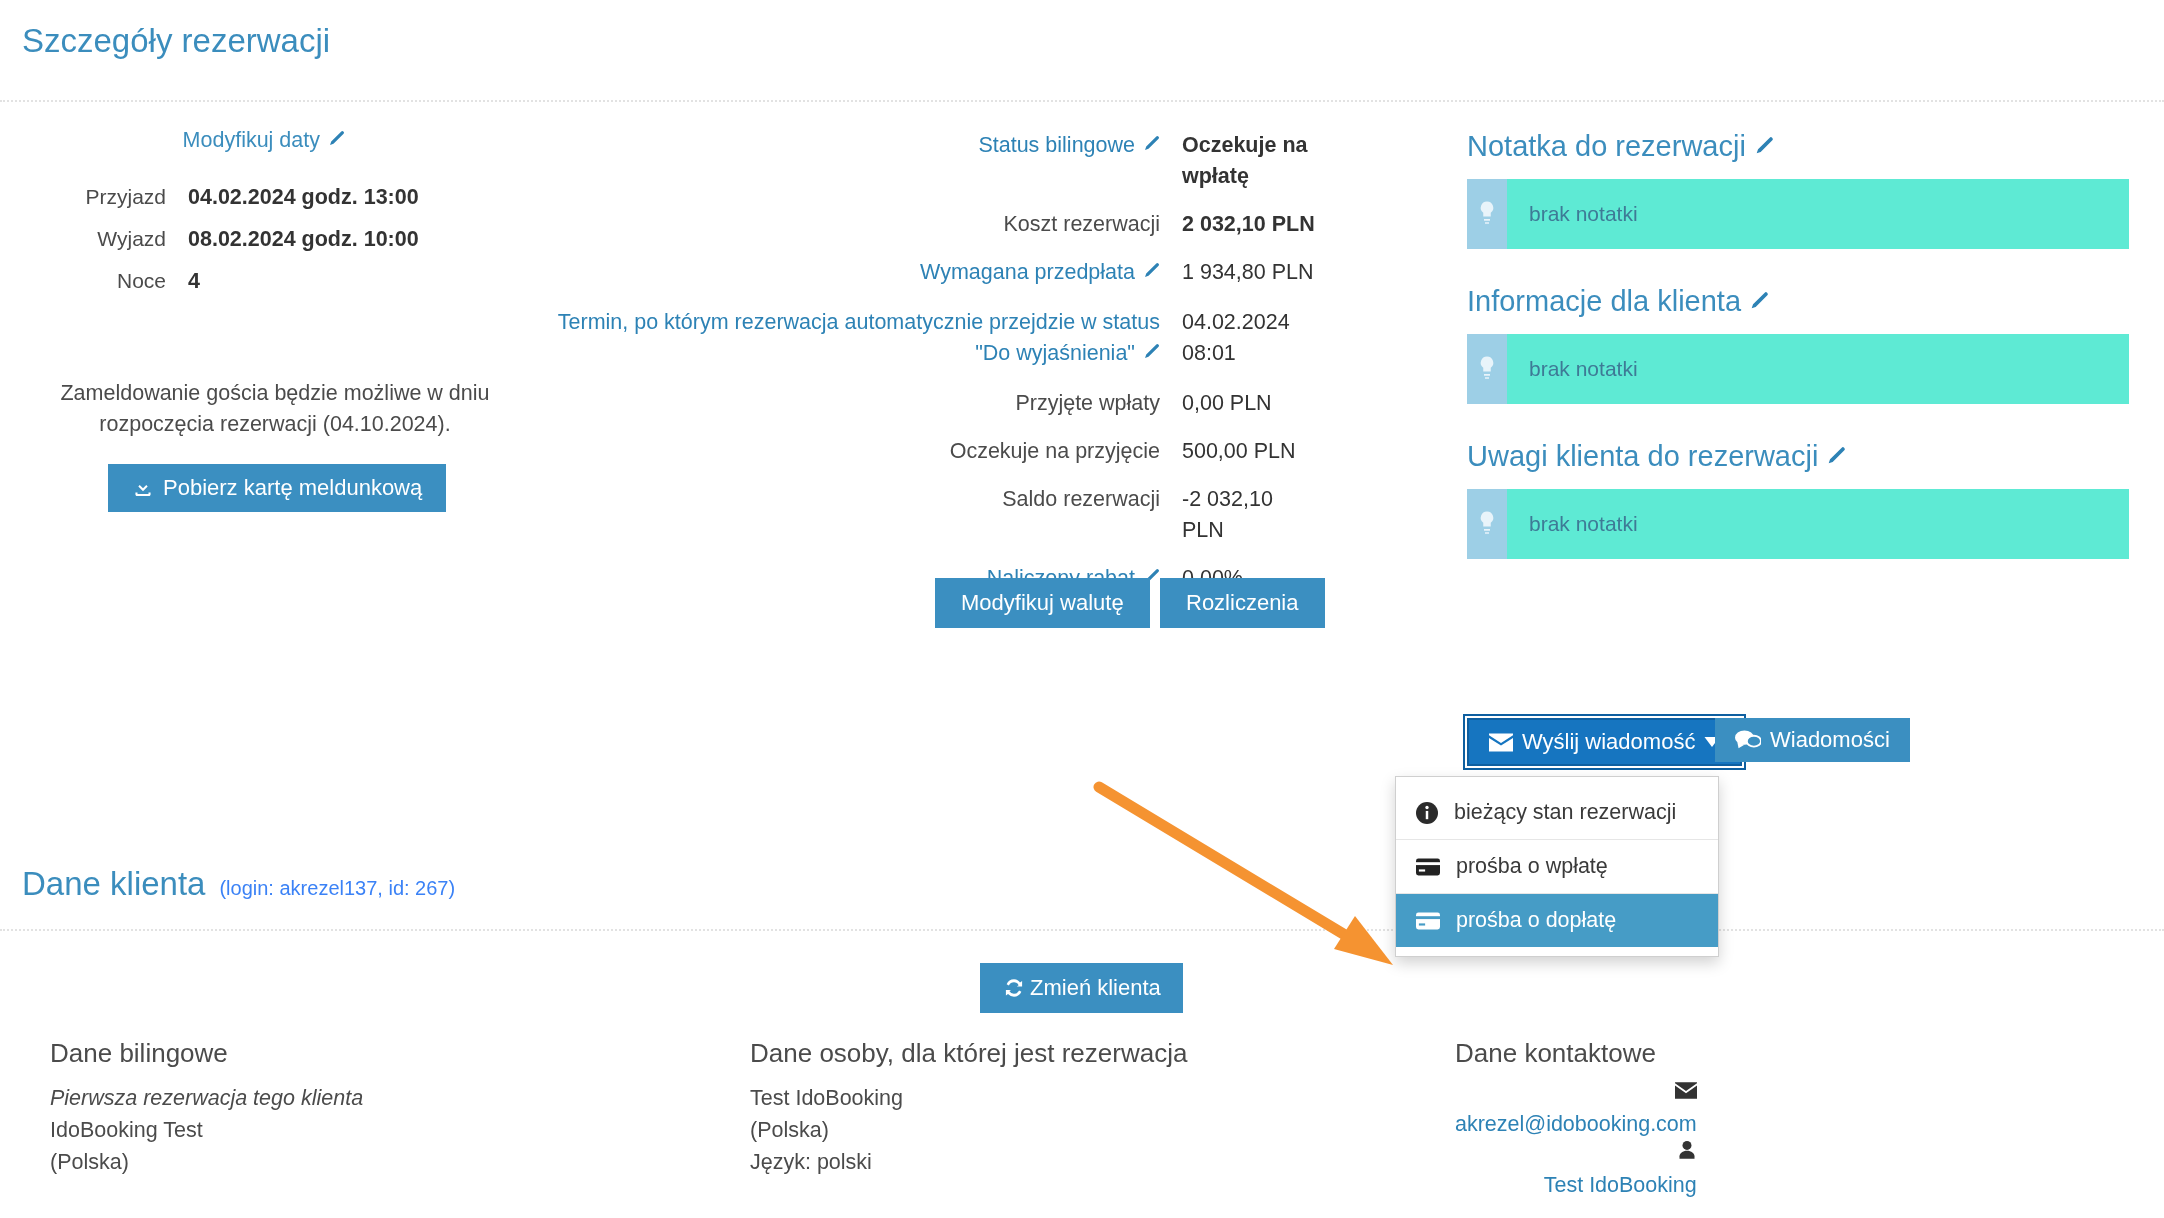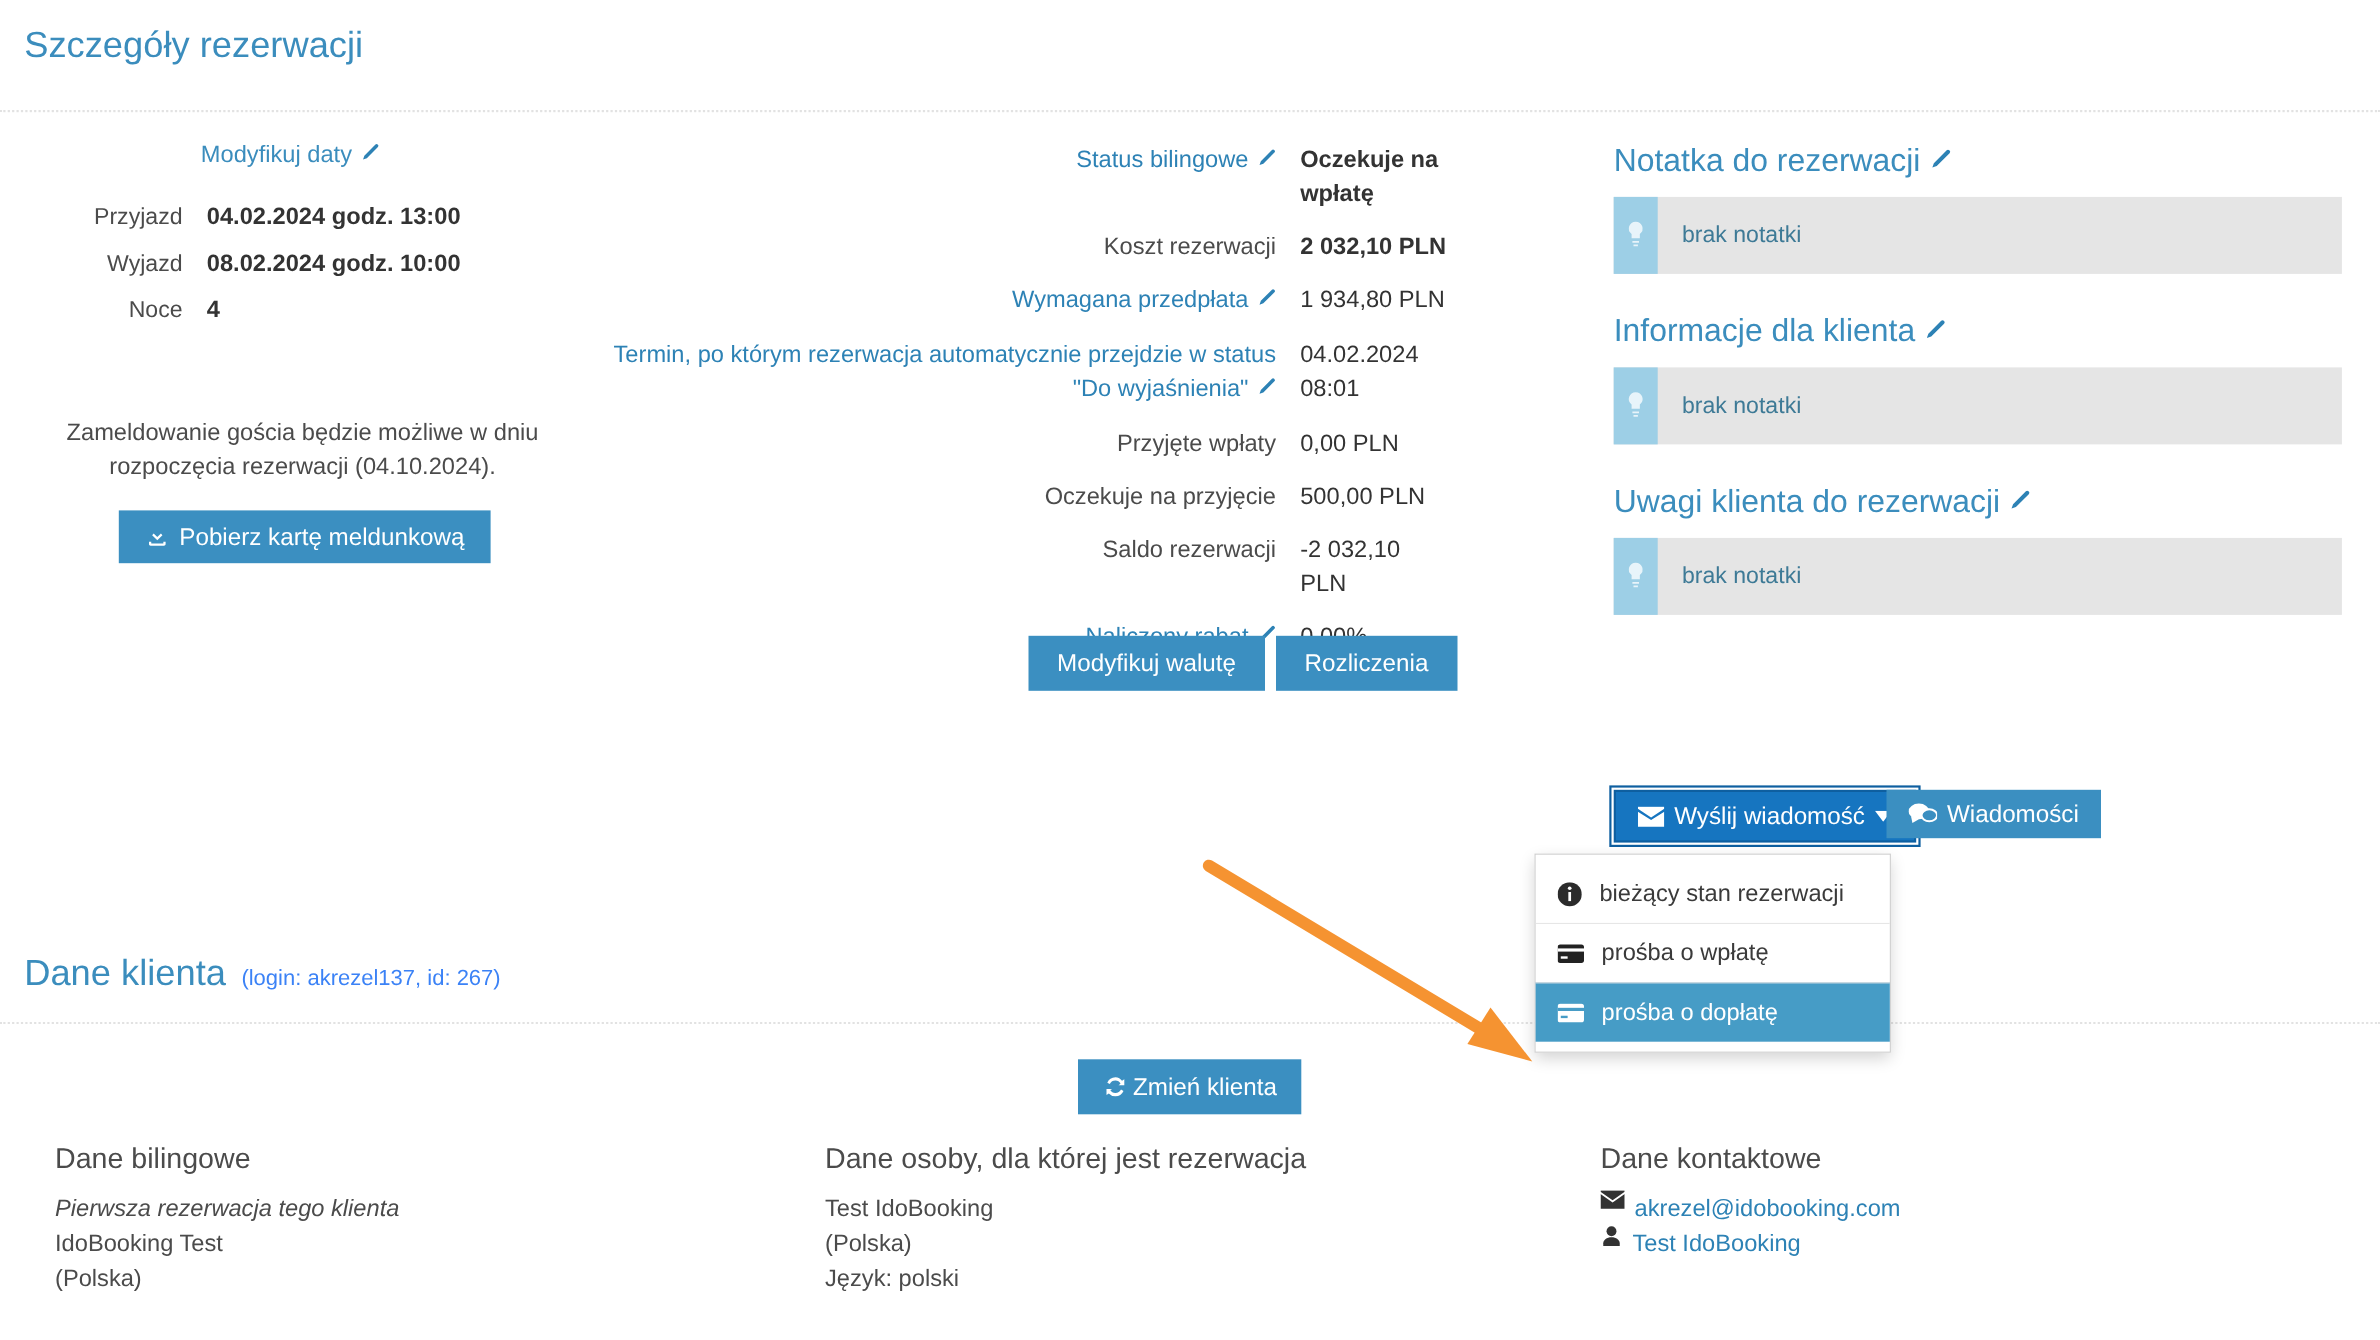--- a/index.html
+++ b/index.html
@@ -111,21 +111,21 @@
   .note-head {
     color: #3b8dbd;
     font-size: 29px;
     margin: 0 0 15px 0;
     font-weight: 400;
     white-space: nowrap;
   }
   .note-head .pencil { font-size: 24px; }
   .note-box {
     display: flex;
-    background: #e5e5e5;
+    background: #5eead4;
     height: 70px;
     margin-bottom: 36px;
   }
   .note-bulb {
     width: 40px;
     background: #9dcfe6;
     display: flex;
     align-items: center;
     justify-content: center;
     flex: 0 0 40px;
@@ -186,21 +186,21 @@
     color: #4b4b4b;
     white-space: nowrap;
   }
   .col-body {
     position: absolute;
     font-size: 21.5px;
     line-height: 32px;
     color: #4b4b4b;
   }
   .col-body .it { font-style: italic; }
-  .contact-line { display: flex; align-items: flex-start; gap: 9px; }
+  .contact-line { display: flex; align-items: flex-end; gap: 9px; flex-direction: column; }
   .contact-line a { color: #2d82b5; text-decoration: none; }
   .c-ico { color: #333333; display: inline-flex; }
 
   
   .arrow-svg {
     position: absolute;
     left: 0; top: 0;
     width: 2164px; height: 1218px;
     pointer-events: none;
     z-index: 40;

